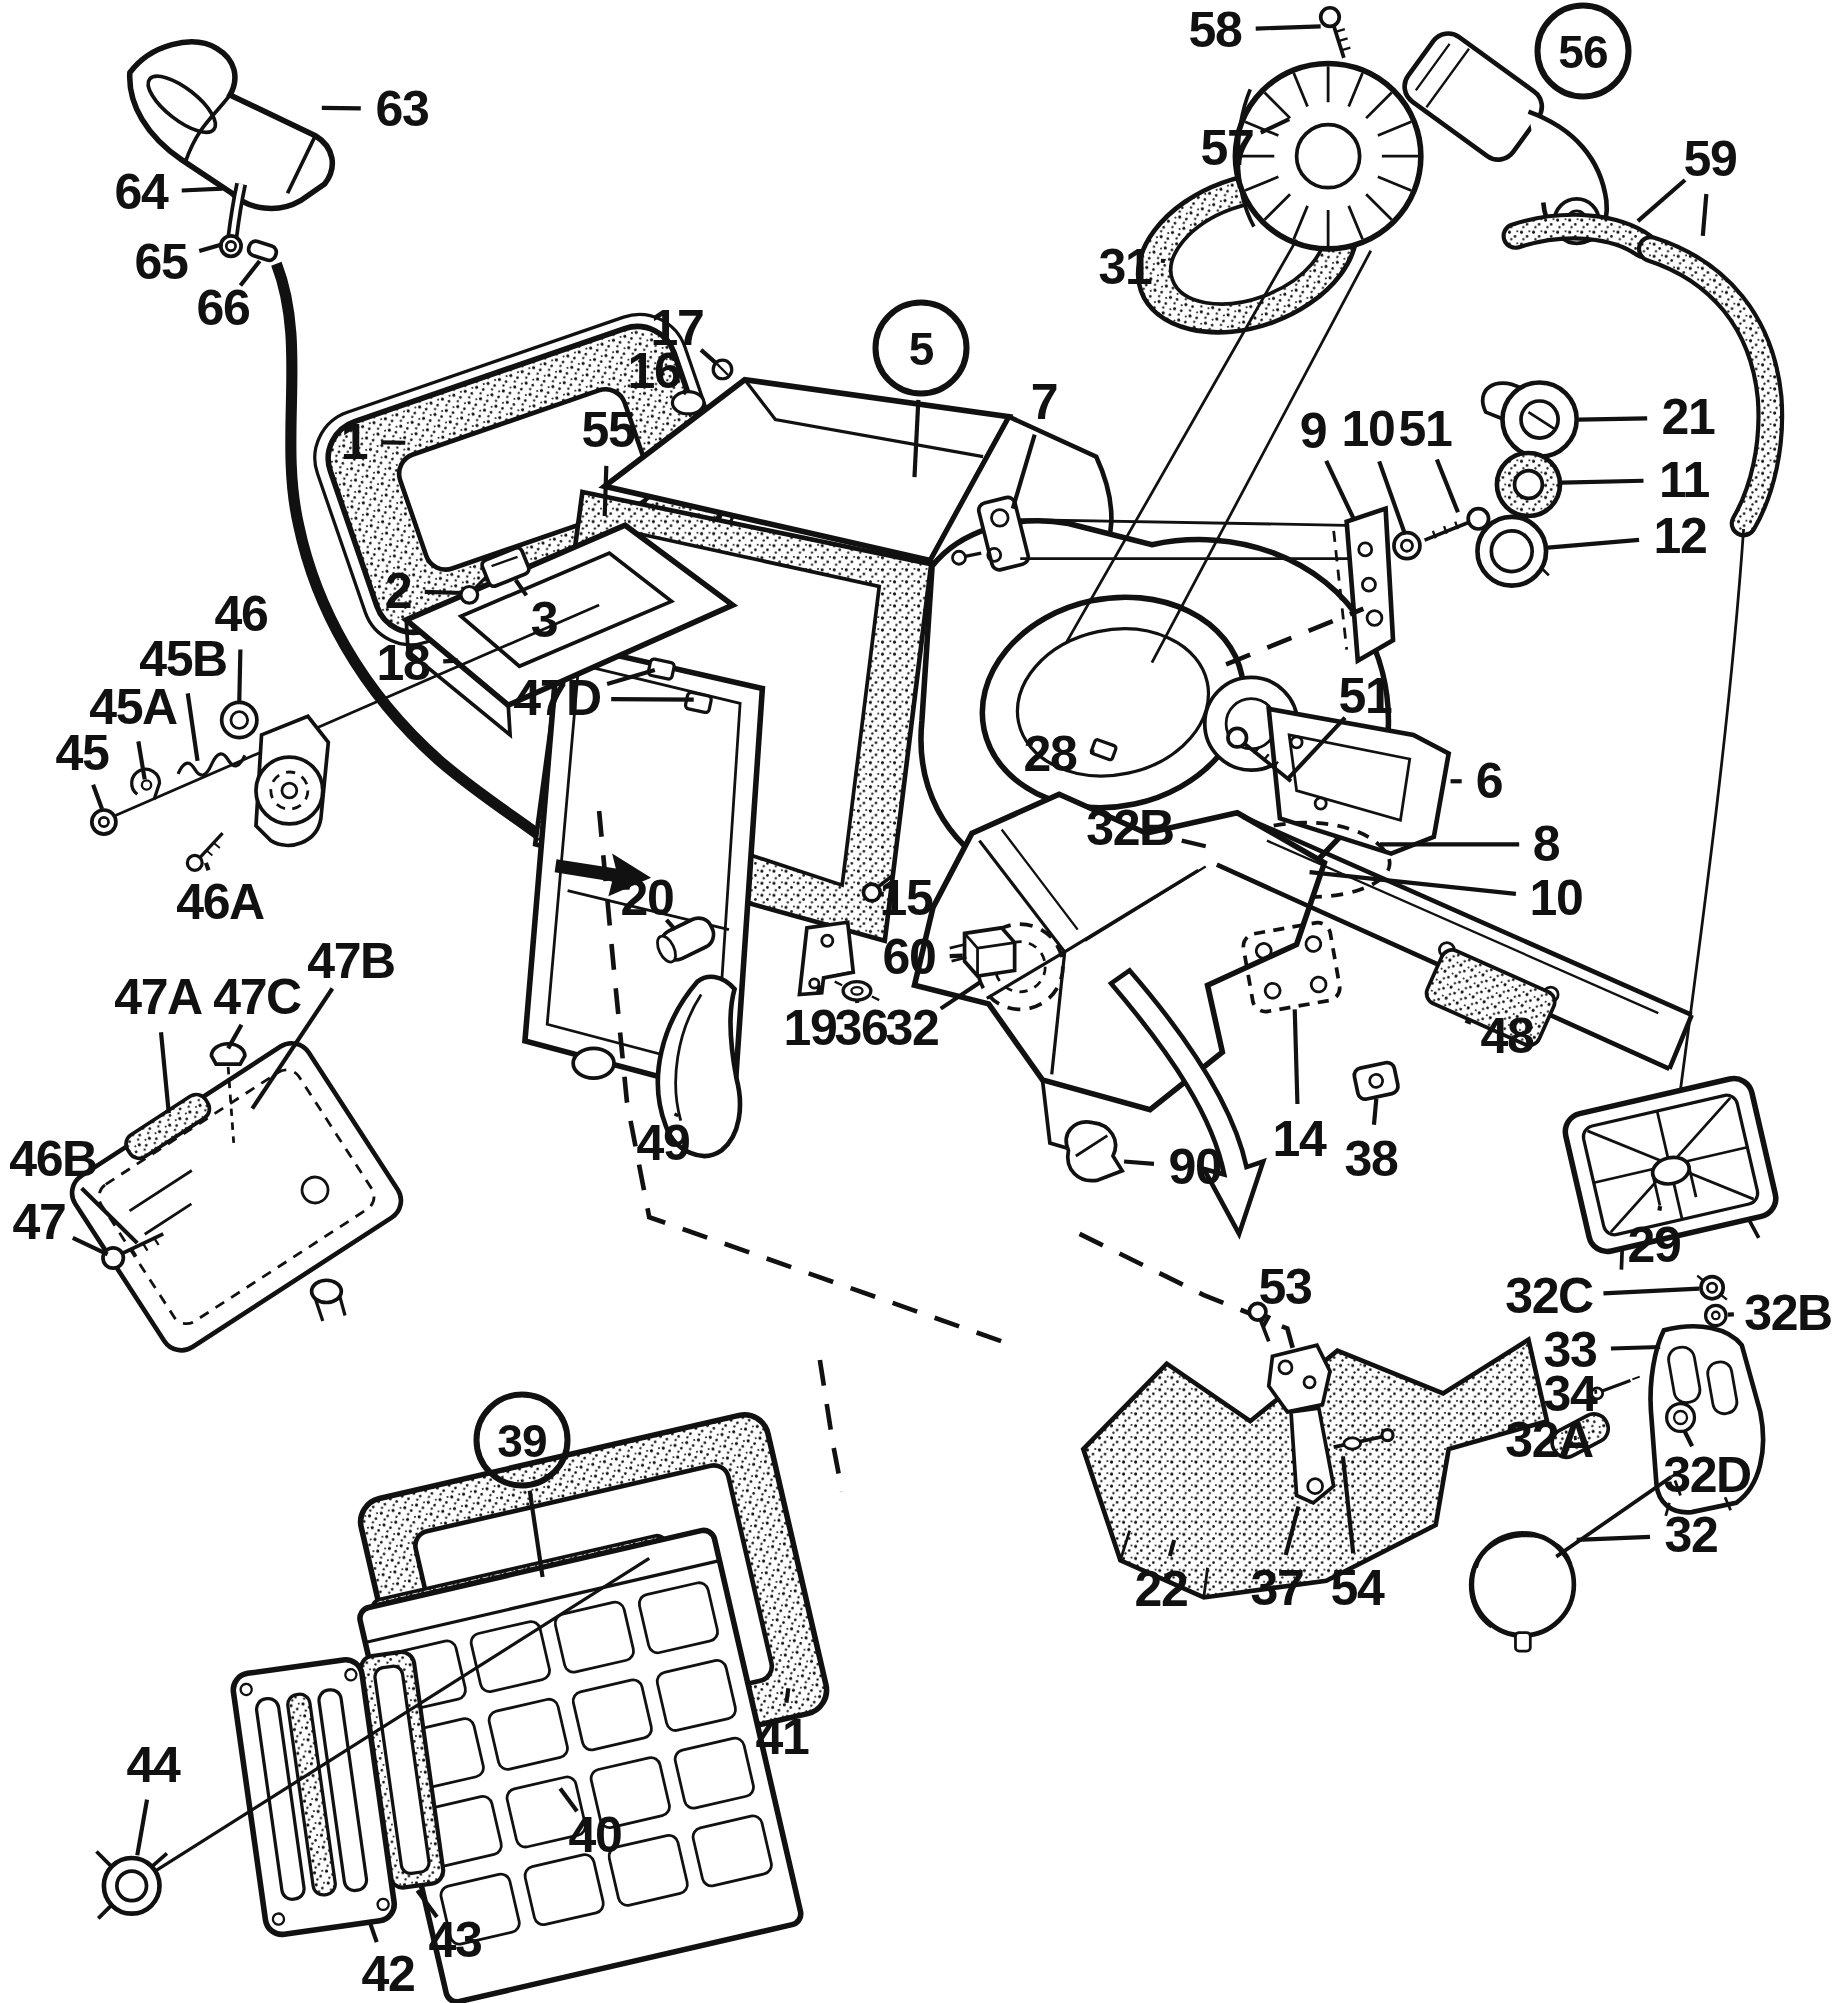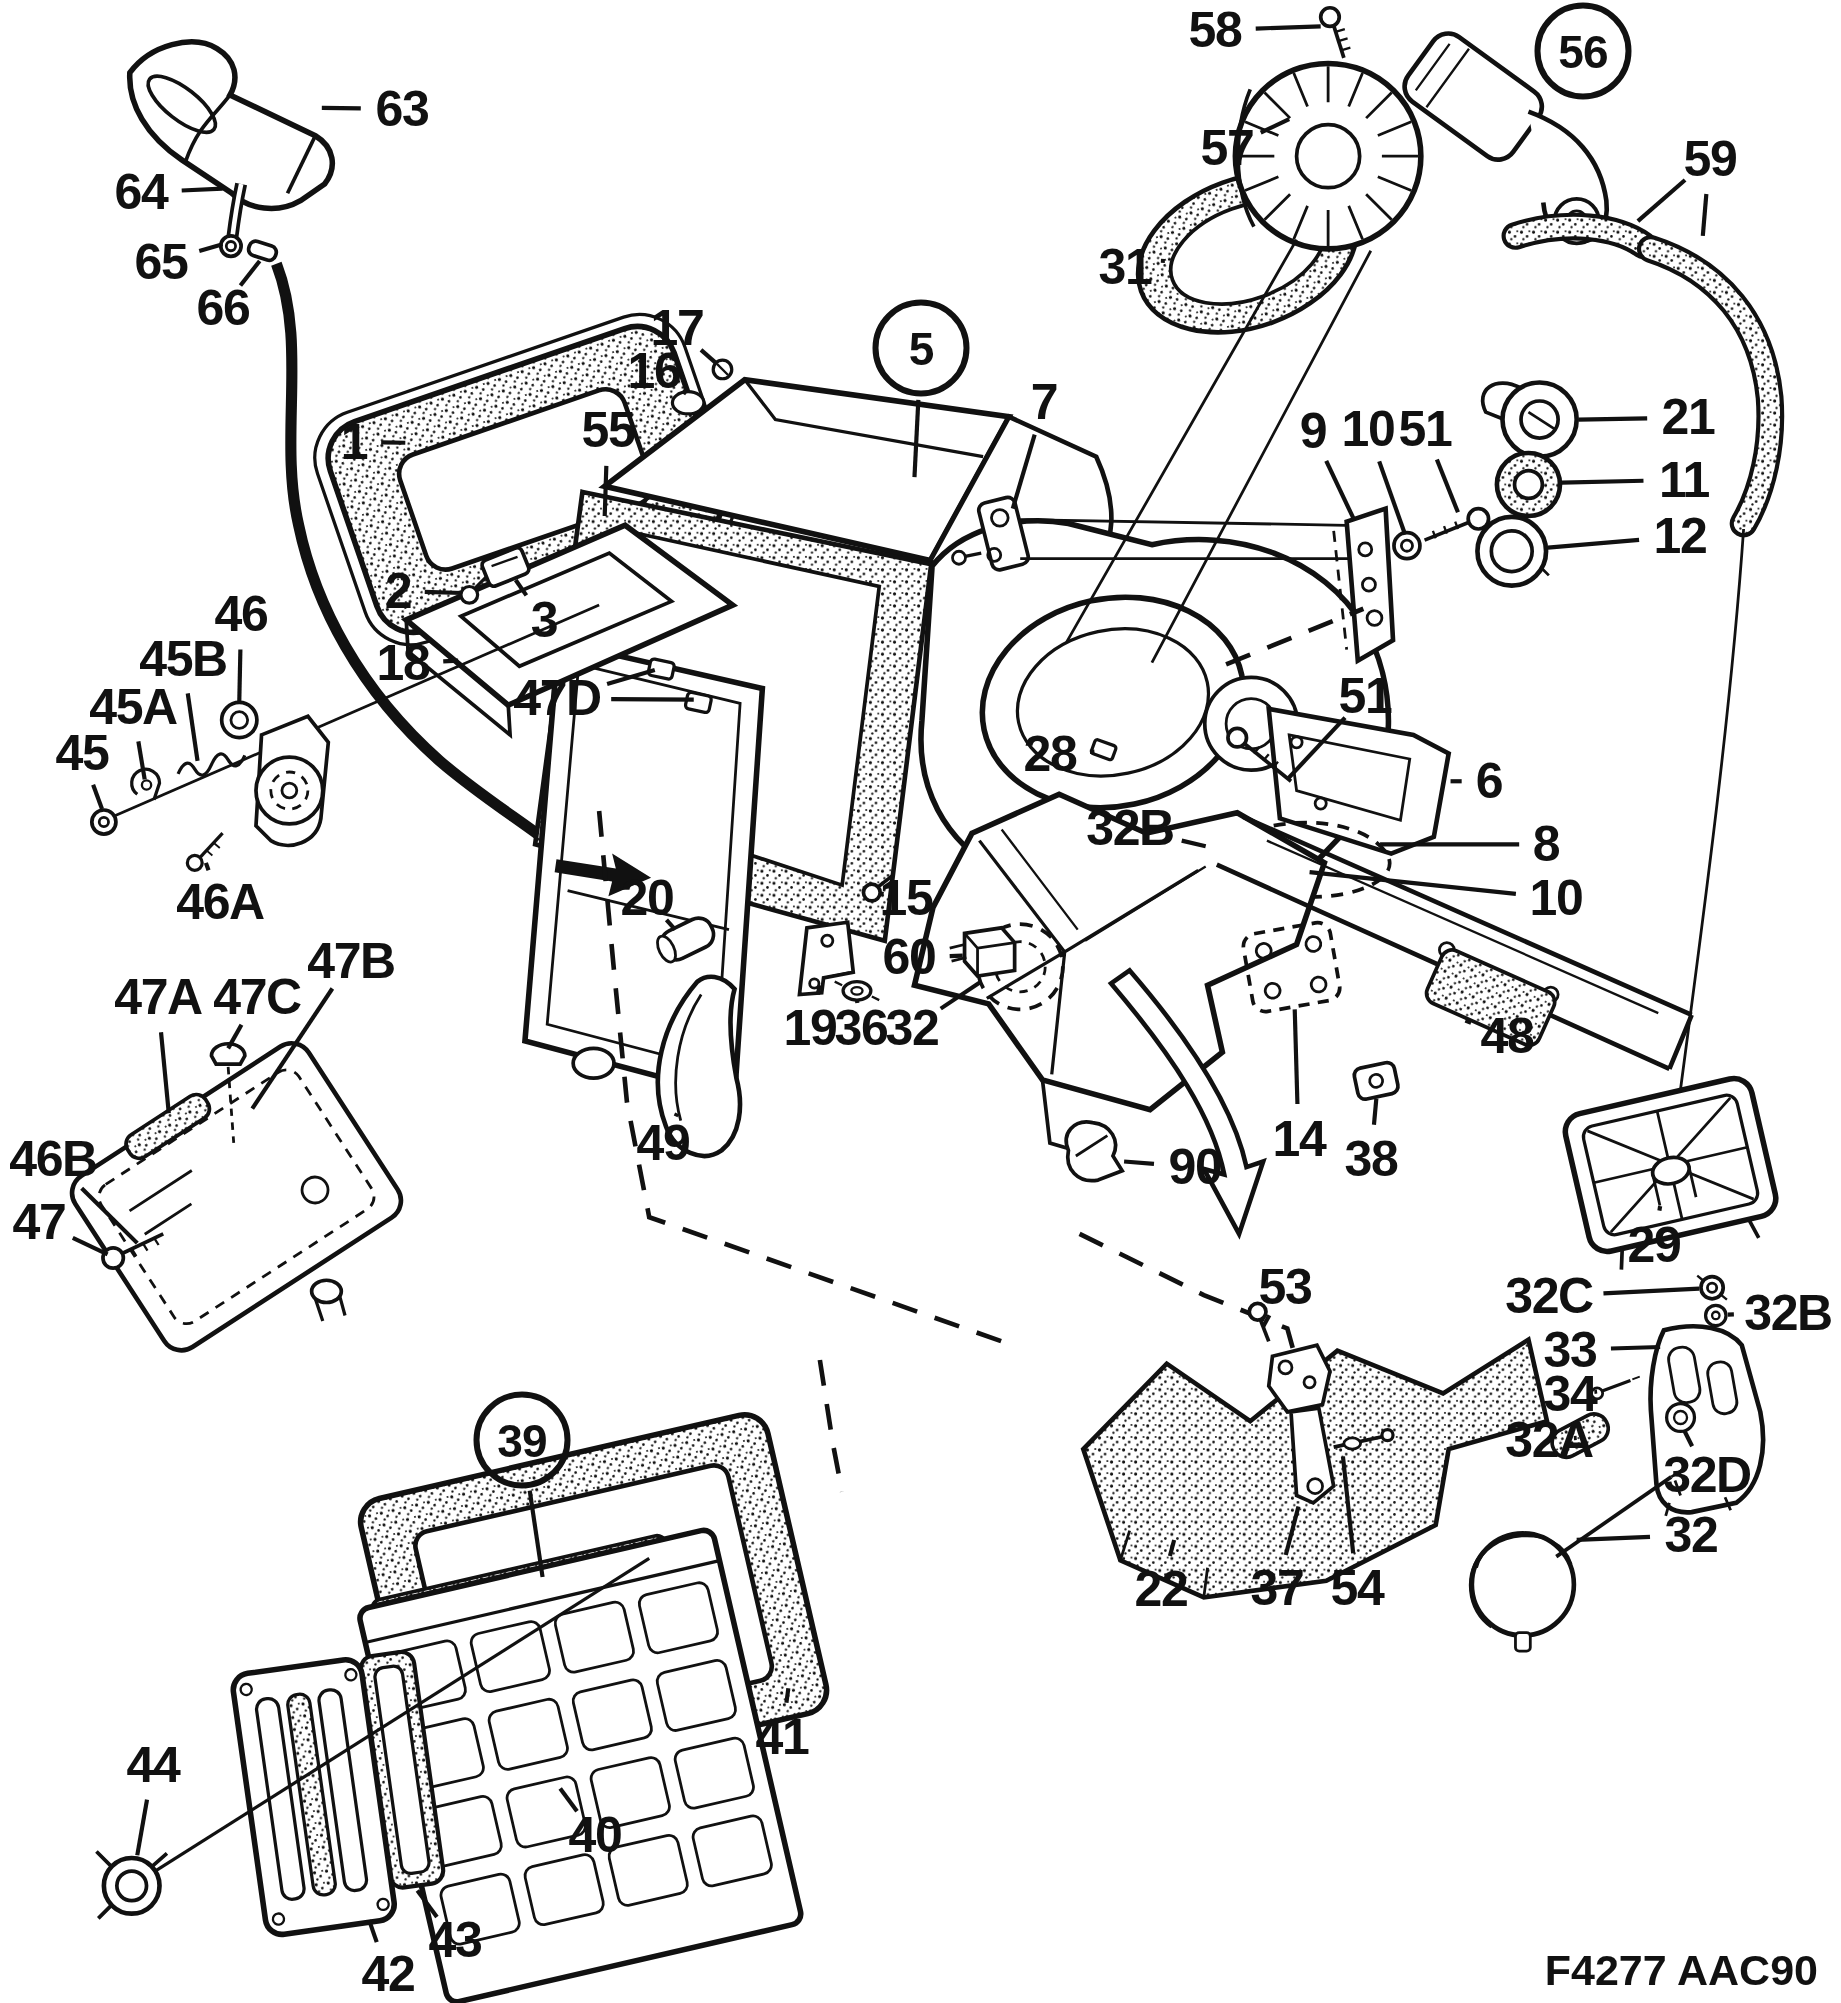--- a/index.html
+++ b/index.html
@@ -568,16 +568,15 @@
       <div class="callout" style="left: 1707px; top: 1475px;">32D</div>
       <div class="callout" style="left: 1691px; top: 1535px;">32</div>
       <div class="callout circled" style="left: 522px; top: 1440px;">39</div>
       <div class="callout" style="left: 782px; top: 1737px;">41</div>
       <div class="callout" style="left: 153px; top: 1765px;">44</div>
       <div class="callout" style="left: 388px; top: 1974px;">42</div>
       <div class="callout" style="left: 455px; top: 1940px;">43</div>
       <div class="callout" style="left: 595px; top: 1835px;">40</div>
     </div>
 
-<div id="figure-code">F4277 AAC90</div>
 
 </div>
 
 
 </body></html>

